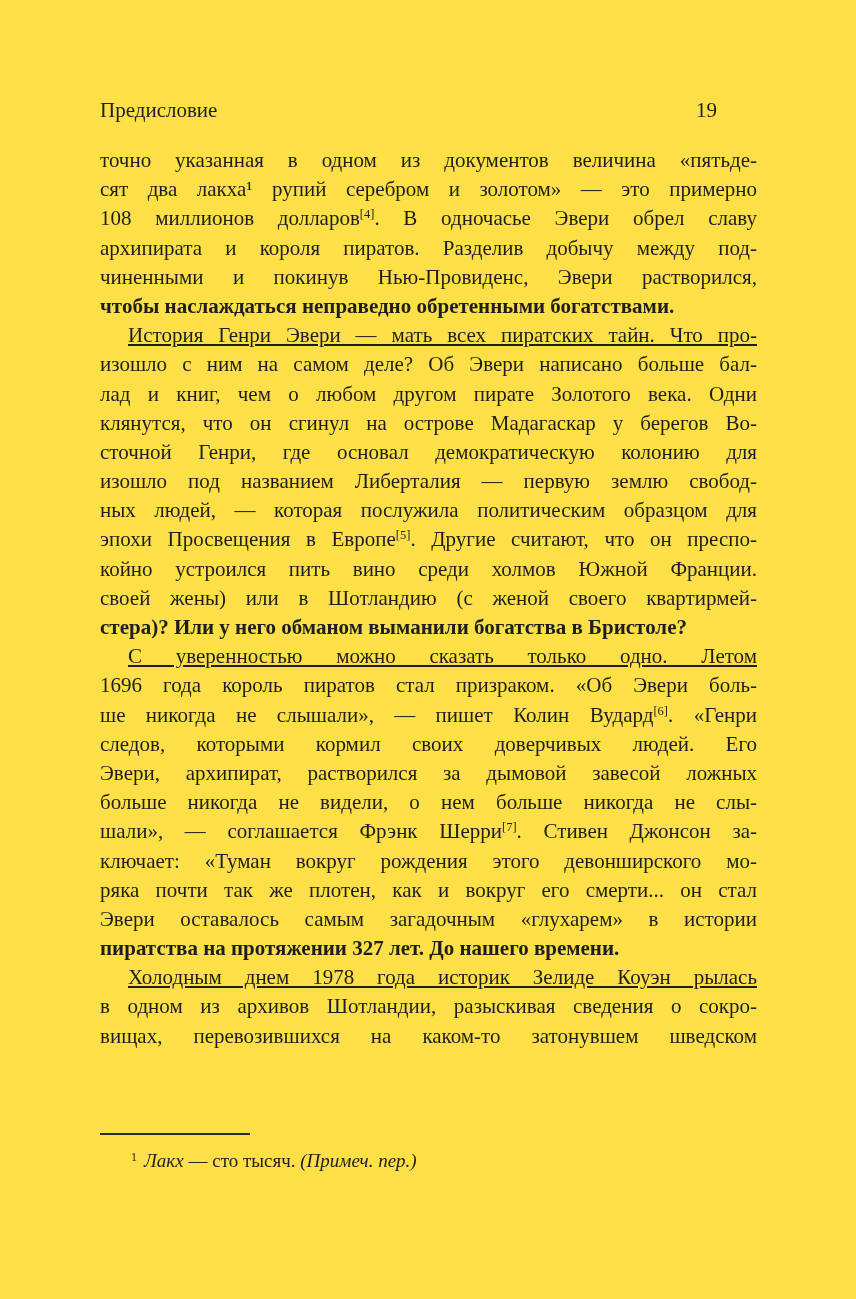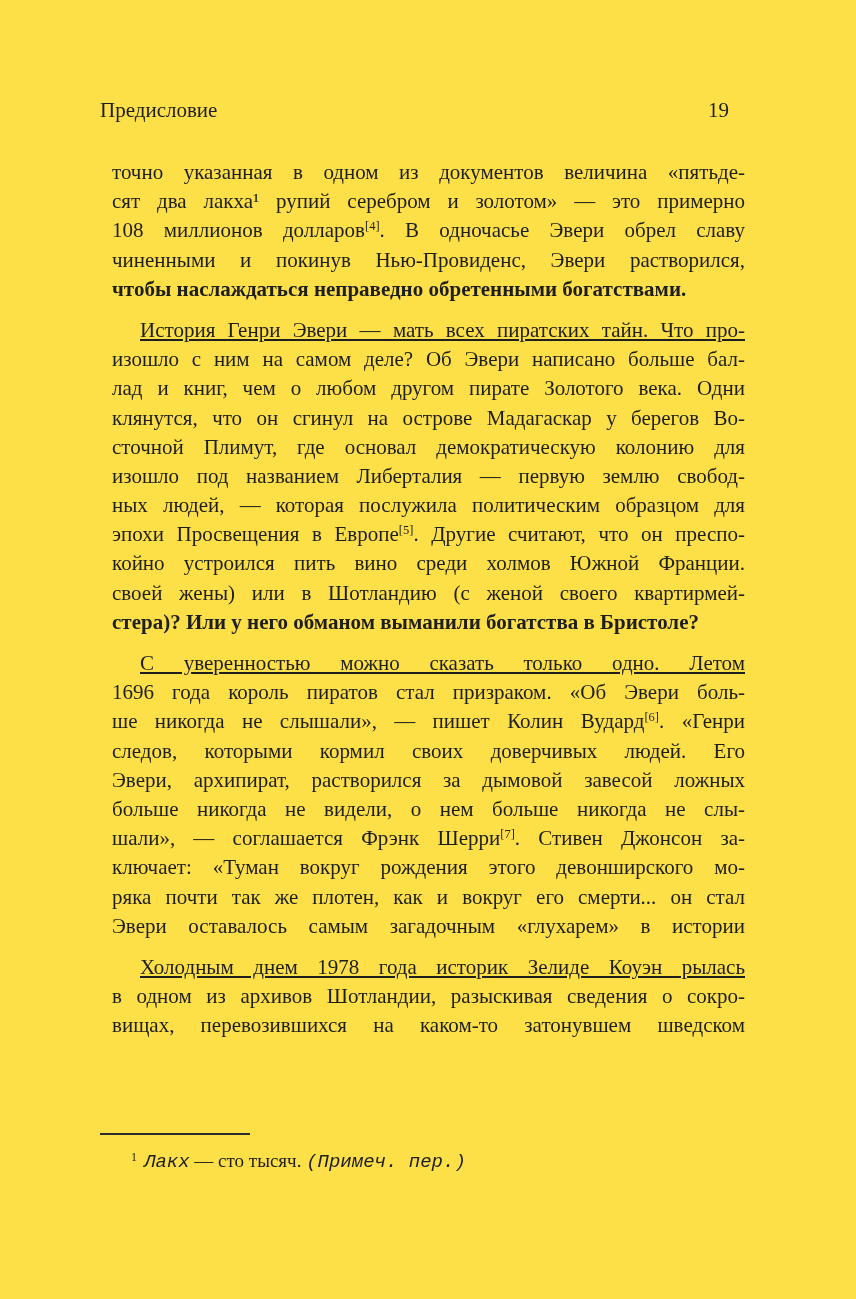--- a/index.html
+++ b/index.html
@@ -21,30 +21,30 @@
     position: absolute;
     top: 99px;
     left: 100px;
     width: 657px;
     font-size: 21px;
     line-height: 23px;
   }
   .running-header .pagenum {
     position: absolute;
     top: 0;
-    right: 28px;
+    right: 40px;
   }
   .page-body {
     position: absolute;
     top: 146px;
     left: 100px;
     width: 657px;
     font-size: 21px;
   }
-  .paragraph { margin: 12px; }
+  .paragraph { margin: 0; }
   .line {
     height: 29.2px;
     line-height: 29.2px;
     text-align: justify;
     text-align-last: justify;
     white-space: normal;
   }
   .line.indent { text-indent: 28px; text-decoration: underline; }
   .line.para-last { text-align-last: left; font-weight: bold; }
   sup.ref {
@@ -73,64 +73,66 @@
     line-height: 26px;
   }
   sup.fn-marker {
     font-size: 12px;
     vertical-align: baseline;
     position: relative;
     top: -6px;
     margin-right: 7px;
     line-height: 0;
   }
-  .italic { font-style: italic; font-family: Liberation Mono, monospace; }
+  .italic { font-style: italic; }
 </style>
 </head>
 <body>
 
 <div class="page">
 
   <div class="running-header">
     <span>Предисловие</span>
     <span class="pagenum">19</span>
   </div>
 
   <div class="page-body">
       <div class="paragraph">
         <div class="line">точно указанная в одном из документов величина «пятьде-</div>
         <div class="line">сят два лакха¹ рупий серебром и золотом» — это примерно</div>
         <div class="line">108 миллионов долларов<sup class="ref">[4]</sup>. В одночасье Эвери обрел славу</div>
+        <div class="line">архипирата и короля пиратов. Разделив добычу между под-</div>
         <div class="line">чиненными и покинув Нью-Провиденс, Эвери растворился,</div>
         <div class="line para-last">чтобы наслаждаться неправедно обретенными богатствами.</div>
       </div>
       <div class="paragraph">
         <div class="line indent">История Генри Эвери — мать всех пиратских тайн. Что про-</div>
         <div class="line">изошло с ним на самом деле? Об Эвери написано больше бал-</div>
         <div class="line">лад и книг, чем о любом другом пирате Золотого века. Одни</div>
         <div class="line">клянутся, что он сгинул на острове Мадагаскар у берегов Во-</div>
-        <div class="line">сточной Плимут, где основал демократическую колонию для</div>
+        <div class="line">сточной Генри, где основал демократическую колонию для</div>
         <div class="line">изошло под названием Либерталия — первую землю свобод-</div>
         <div class="line">ных людей, — которая послужила политическим образцом для</div>
         <div class="line">эпохи Просвещения в Европе<sup class="ref">[5]</sup>. Другие считают, что он преспо-</div>
         <div class="line">койно устроился пить вино среди холмов Южной Франции.</div>
         <div class="line">своей жены) или в Шотландию (с женой своего квартирмей-</div>
         <div class="line para-last">стера)? Или у него обманом выманили богатства в Бристоле?</div>
       </div>
       <div class="paragraph">
         <div class="line indent">С уверенностью можно сказать только одно. Летом</div>
         <div class="line">1696 года король пиратов стал призраком. «Об Эвери боль-</div>
         <div class="line">ше никогда не слышали», — пишет Колин Вудард<sup class="ref">[6]</sup>. «Генри</div>
         <div class="line">следов, которыми кормил своих доверчивых людей. Его</div>
         <div class="line">Эвери, архипират, растворился за дымовой завесой ложных</div>
         <div class="line">больше никогда не видели, о нем больше никогда не слы-</div>
         <div class="line">шали», — соглашается Фрэнк Шерри<sup class="ref">[7]</sup>. Стивен Джонсон за-</div>
         <div class="line">ключает: «Туман вокруг рождения этого девонширского мо-</div>
         <div class="line">ряка почти так же плотен, как и вокруг его смерти... он стал</div>
         <div class="line">Эвери оставалось самым загадочным «глухарем» в истории</div>
+        <div class="line para-last">пиратства на протяжении 327 лет. До нашего времени.</div>
       </div>
       <div class="paragraph">
         <div class="line indent">Холодным днем 1978 года историк Зелиде Коуэн рылась</div>
         <div class="line">в одном из архивов Шотландии, разыскивая сведения о сокро-</div>
         <div class="line">вищах, перевозившихся на каком-то затонувшем шведском</div>
       </div>
     </div>
 
   <div class="footnote-rule"></div>
 

